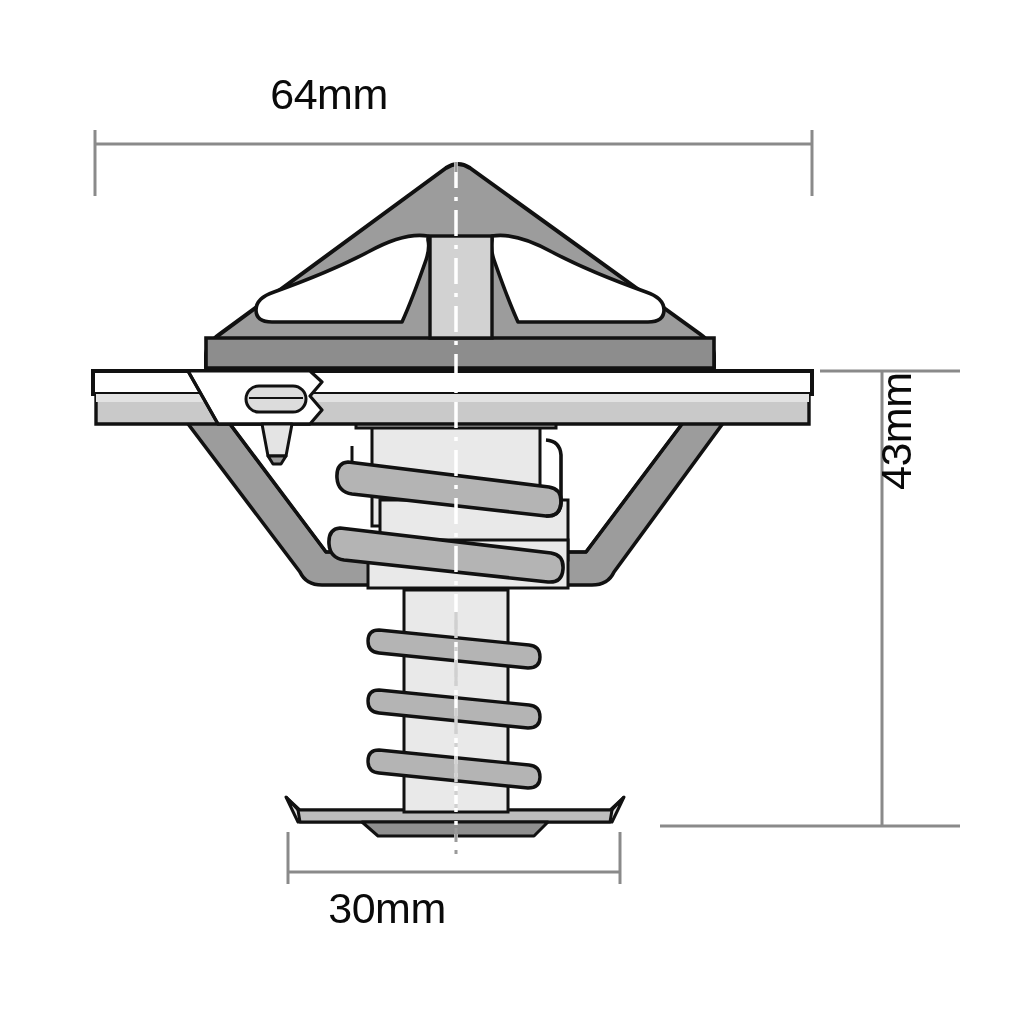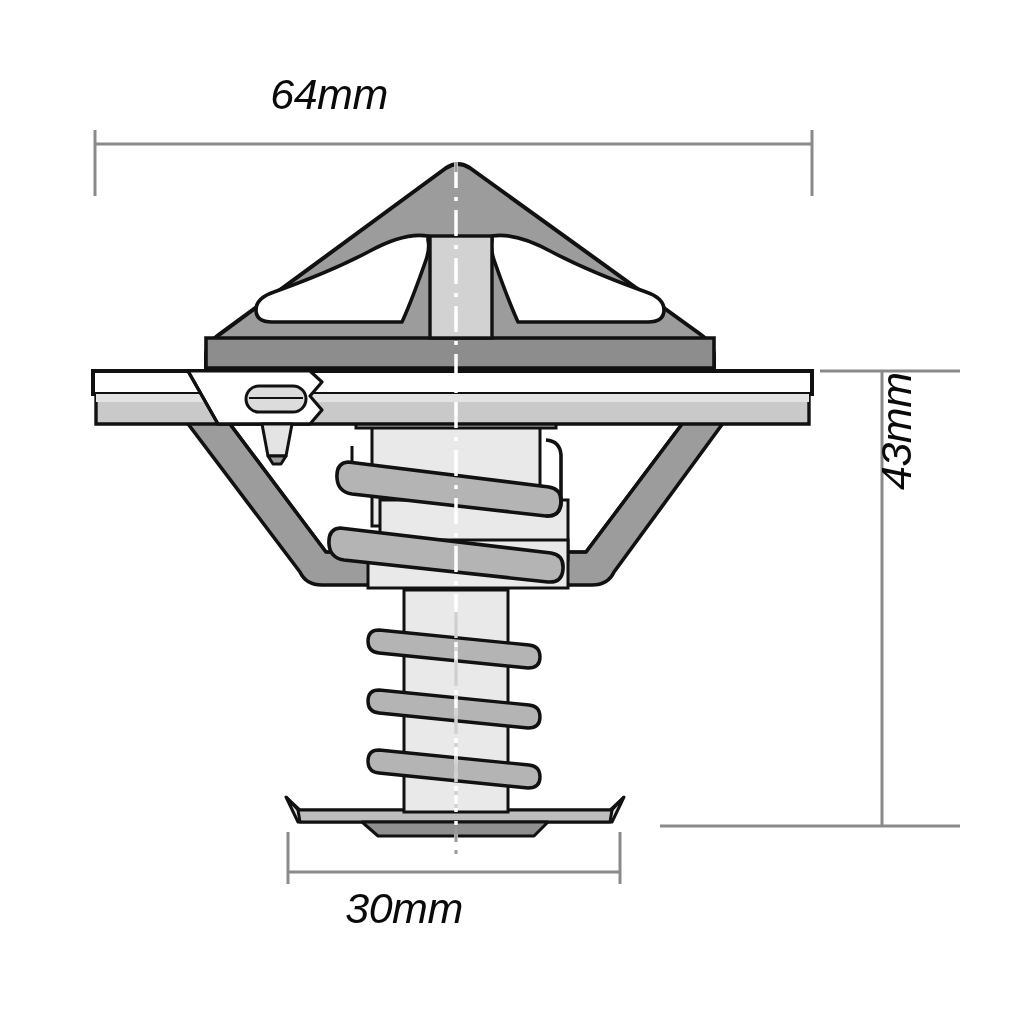--- a/index.html
+++ b/index.html
@@ -12,21 +12,20 @@
     width: 1024px;
     height: 1024px;
     overflow: hidden;
     font-family: "Liberation Sans", sans-serif;
   }
   #stage {
     position: relative;
     width: 1024px;
     height: 1024px;
     background: #ffffff;
-    font-style: italic;
   }
   #drawing {
     position: absolute;
     left: 0;
     top: 0;
     width: 1024px;
     height: 1024px;
     display: block;
   }
   .dim-label {
@@ -39,21 +38,21 @@
   }
   #label-width {
     left: 0;
     top: 70px;
     width: 1024px;
     text-align: center;
     font-size: 43px;
   }
   #label-width span { margin-left: -366px; }
   #label-bottom {
-    left: 17px;
+    left: 0;
     top: 884px;
     width: 848px;
     text-align: center;
     font-size: 43px;
   }
   #label-bottom span { margin-left: -74px; }
   #label-height {
     left: 872px;
     top: 490px;
     font-size: 43px;

